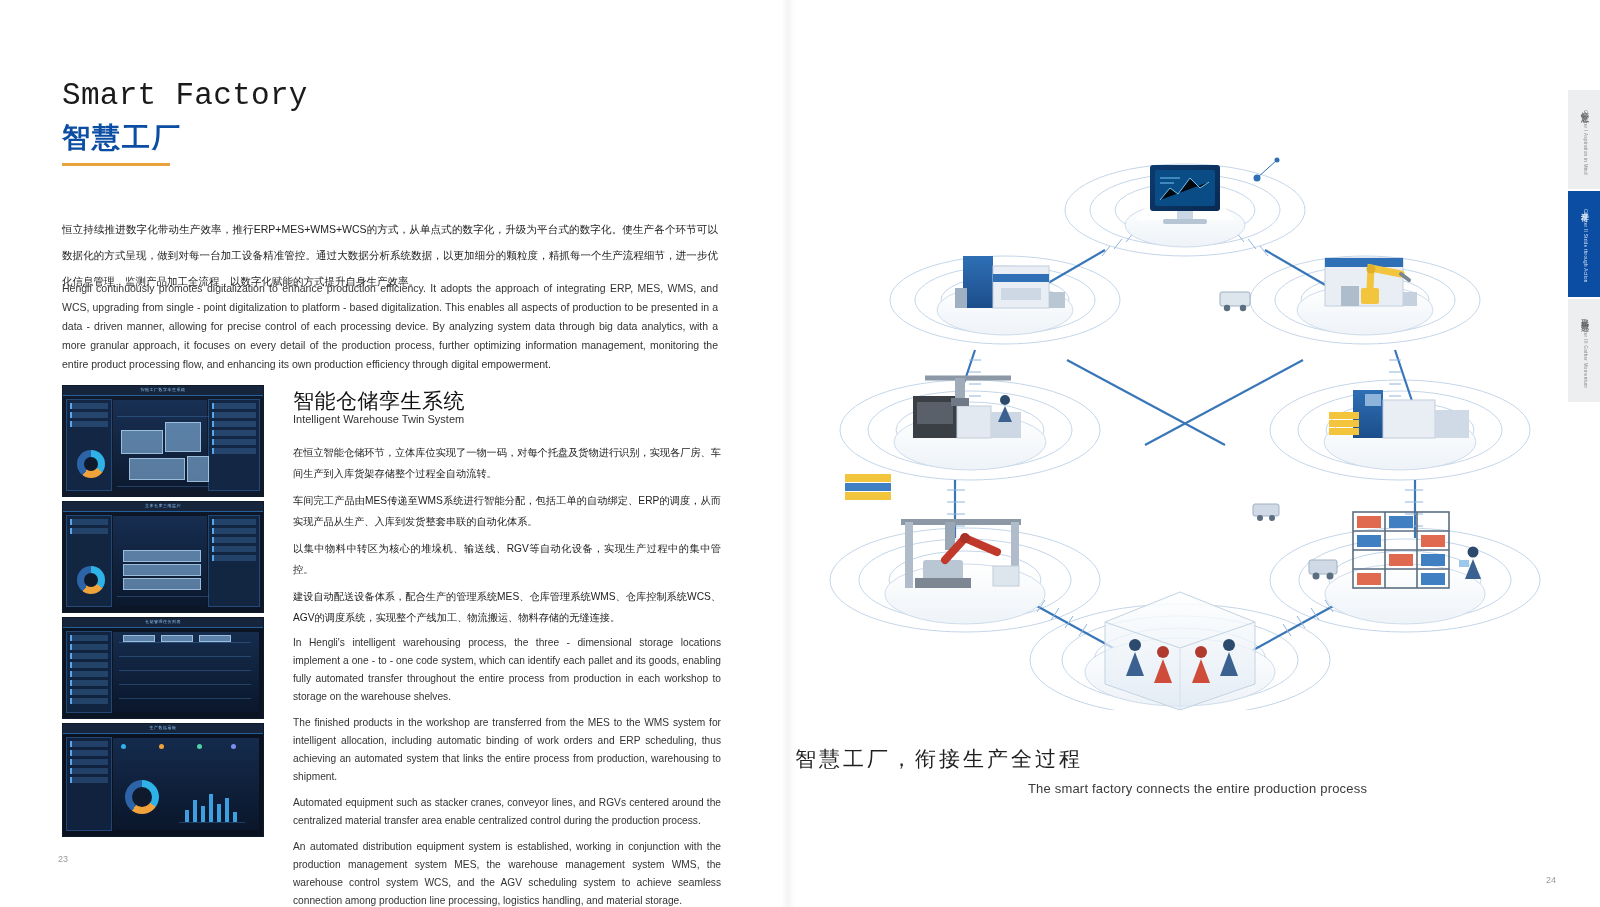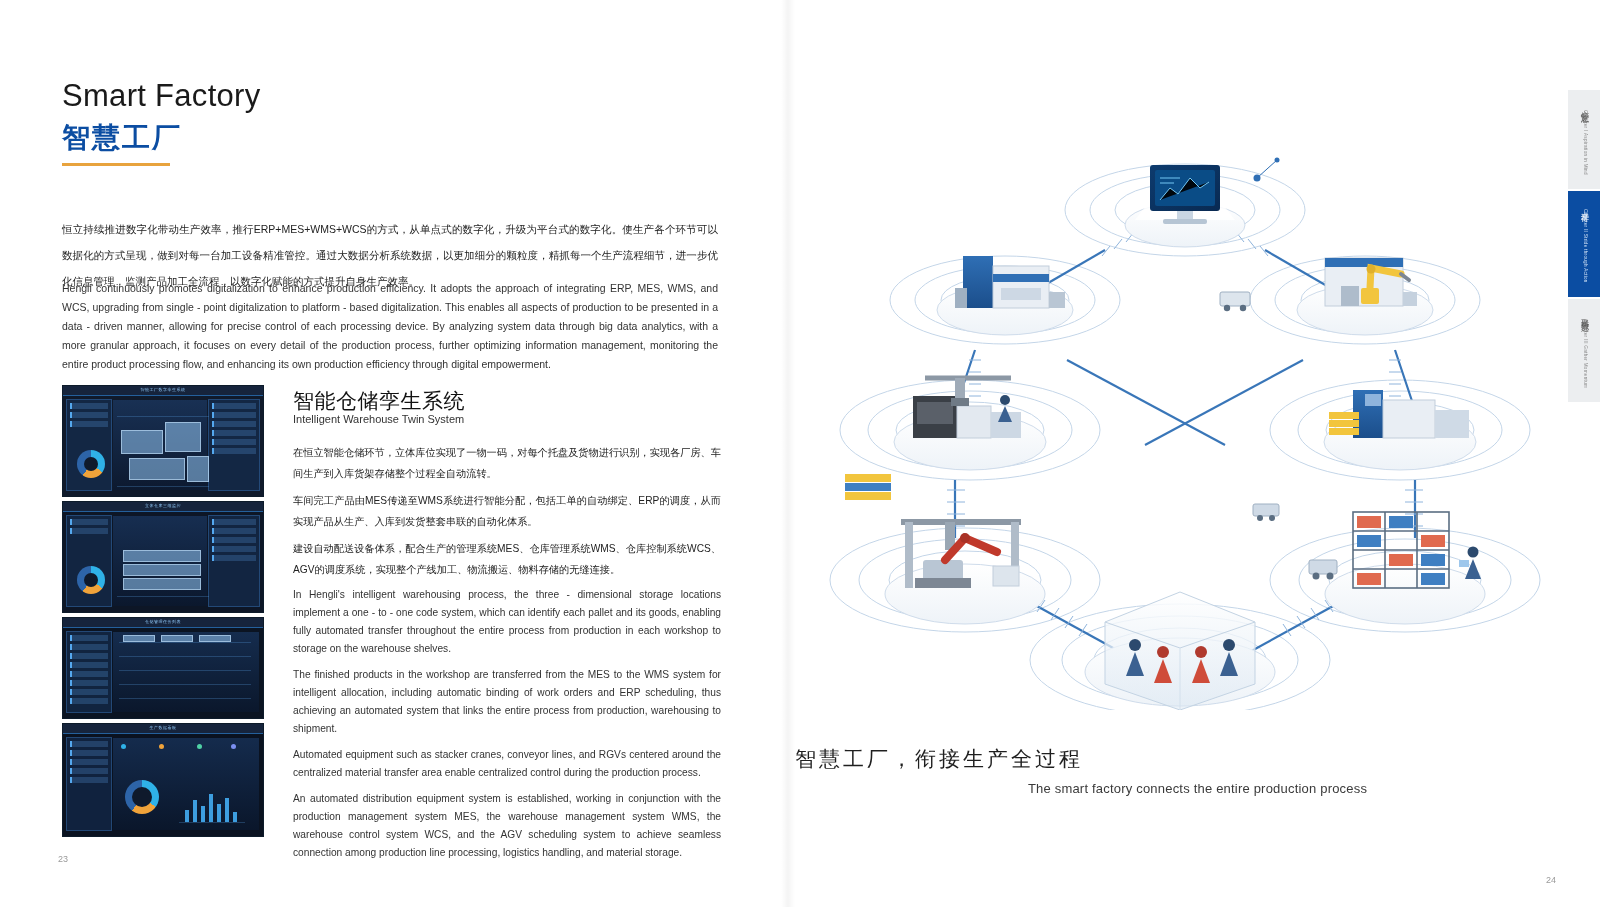--- a/index.html
+++ b/index.html
@@ -36,20 +36,21 @@
     left: 0; top: 0;
     width: 781px; height: 907px;
   }
   .title-en {
     position: absolute;
     left: 62px; top: 78px;
     font-size: 31px;
     font-weight: 400;
     color: #1a1a1a;
     letter-spacing: 0.3px;
+    font-family: Liberation Mono, monospace;
   }
   .title-cn {
     position: absolute;
     left: 62px; top: 119px;
     font-size: 28px;
     font-weight: bold;
     color: #0b4da2;
     letter-spacing: 2px;
   }
   .title-rule {
@@ -378,20 +379,21 @@
         </div>
       </div>
     </div>
 
     <div class="sec-title-cn">智能仓储孪生系统</div>
     <div class="sec-title-en">Intelligent Warehouse Twin System</div>
 
     <div class="body-col">
       <p class="p-cn">在恒立智能仓储环节，立体库位实现了一物一码，对每个托盘及货物进行识别，实现各厂房、车间生产到入库货架存储整个过程全自动流转。</p>
       <p class="p-cn">车间完工产品由MES传递至WMS系统进行智能分配，包括工单的自动绑定、ERP的调度，从而实现产品从生产、入库到发货整套串联的自动化体系。</p>
+      <p class="p-cn">以集中物料中转区为核心的堆垛机、输送线、RGV等自动化设备，实现生产过程中的集中管控。</p>
       <p class="p-cn">建设自动配送设备体系，配合生产的管理系统MES、仓库管理系统WMS、仓库控制系统WCS、AGV的调度系统，实现整个产线加工、物流搬运、物料存储的无缝连接。</p>
       <p class="p-en">In Hengli's intelligent warehousing process, the three - dimensional storage locations implement a one - to - one code system, which can identify each pallet and its goods, enabling fully automated transfer throughout the entire process from production in each workshop to storage on the warehouse shelves.</p>
       <p class="p-en">The finished products in the workshop are transferred from the MES to the WMS system for intelligent allocation, including automatic binding of work orders and ERP scheduling, thus achieving an automated system that links the entire process from production, warehousing to shipment.</p>
       <p class="p-en">Automated equipment such as stacker cranes, conveyor lines, and RGVs centered around the centralized material transfer area enable centralized control during the production process.</p>
       <p class="p-en">An automated distribution equipment system is established, working in conjunction with the production management system MES, the warehouse management system WMS, the warehouse control system WCS, and the AGV scheduling system to achieve seamless connection among production line processing, logistics handling, and material storage.</p>
     </div>
 
     <div class="pagenum-left">23</div>
   </div>
 

